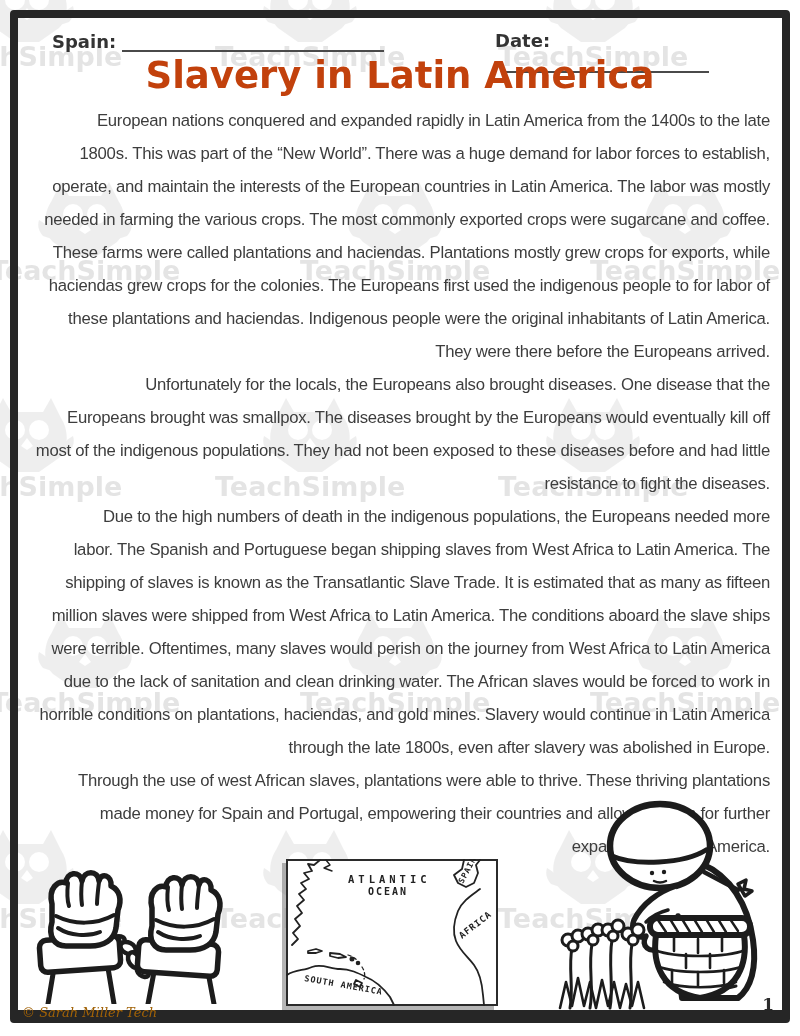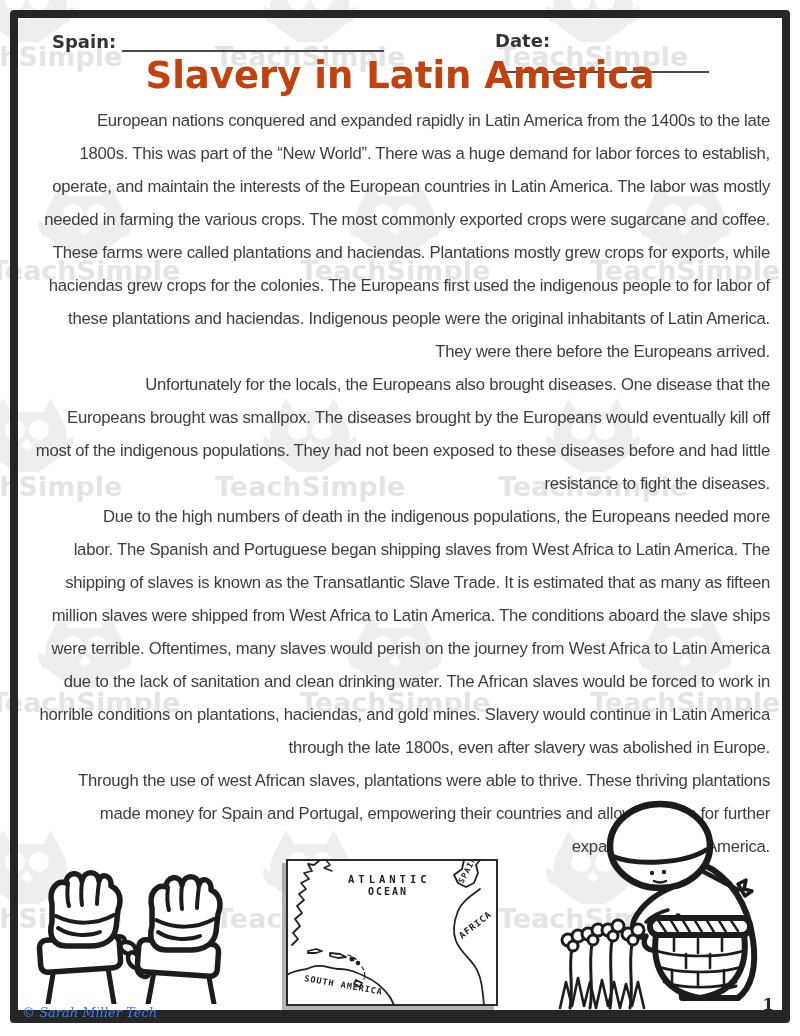--- a/index.html
+++ b/index.html
@@ -42,21 +42,21 @@
     font-size:16.7px;line-height:33px;color:#3d3d3d;letter-spacing:-0.25px;text-align:right;
   }
   .bodytext p{margin:0;text-indent:38px;}
   
   .art{position:absolute;z-index:2;}
   .art-fists{left:16px;bottom:28px;}
   .art-map{left:286px;bottom:26px;filter:drop-shadow(-4px 4px 0 rgba(120,120,120,.55));}
   .art-person{right:14px;bottom:22px;}
   .signature{
     position:absolute;left:22px;bottom:16px;z-index:3;
-    font-family:"DejaVu Serif",serif;font-style:italic;font-size:13px;color:#3b82f6;
+    font-family:"DejaVu Serif",serif;font-style:italic;font-size:13px;color:#a16207;
   }
   .page-num{
     position:absolute;right:26px;bottom:22px;z-index:3;
     font-family:"DejaVu Serif",serif;font-weight:bold;font-size:17px;color:#2b2b2b;
   }
 </style>
 </head>
 <body>
 
 <div id="wm-layer">

